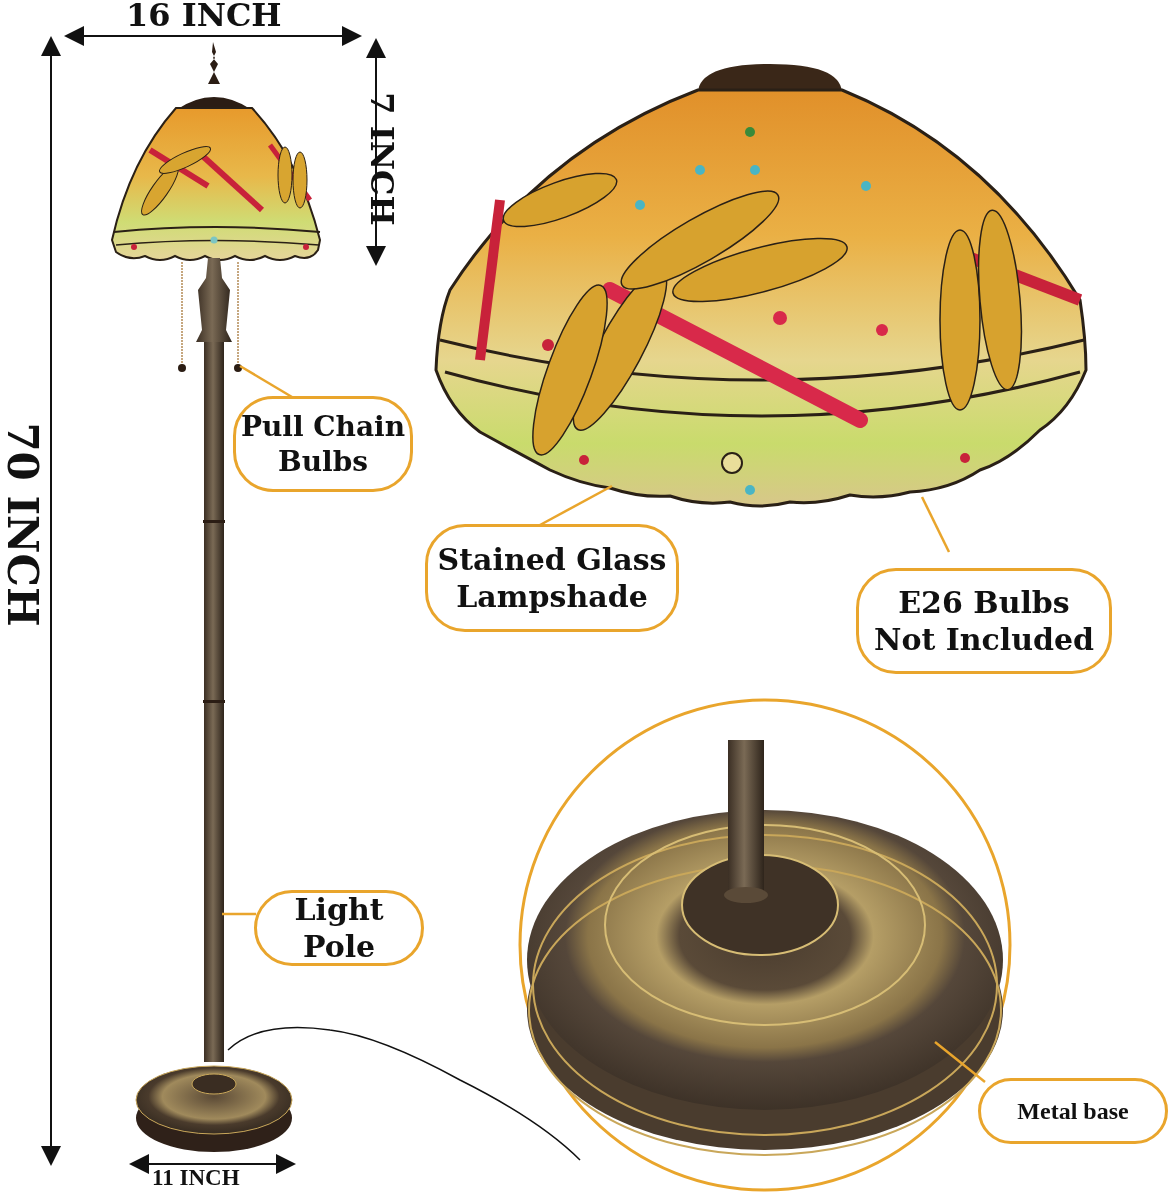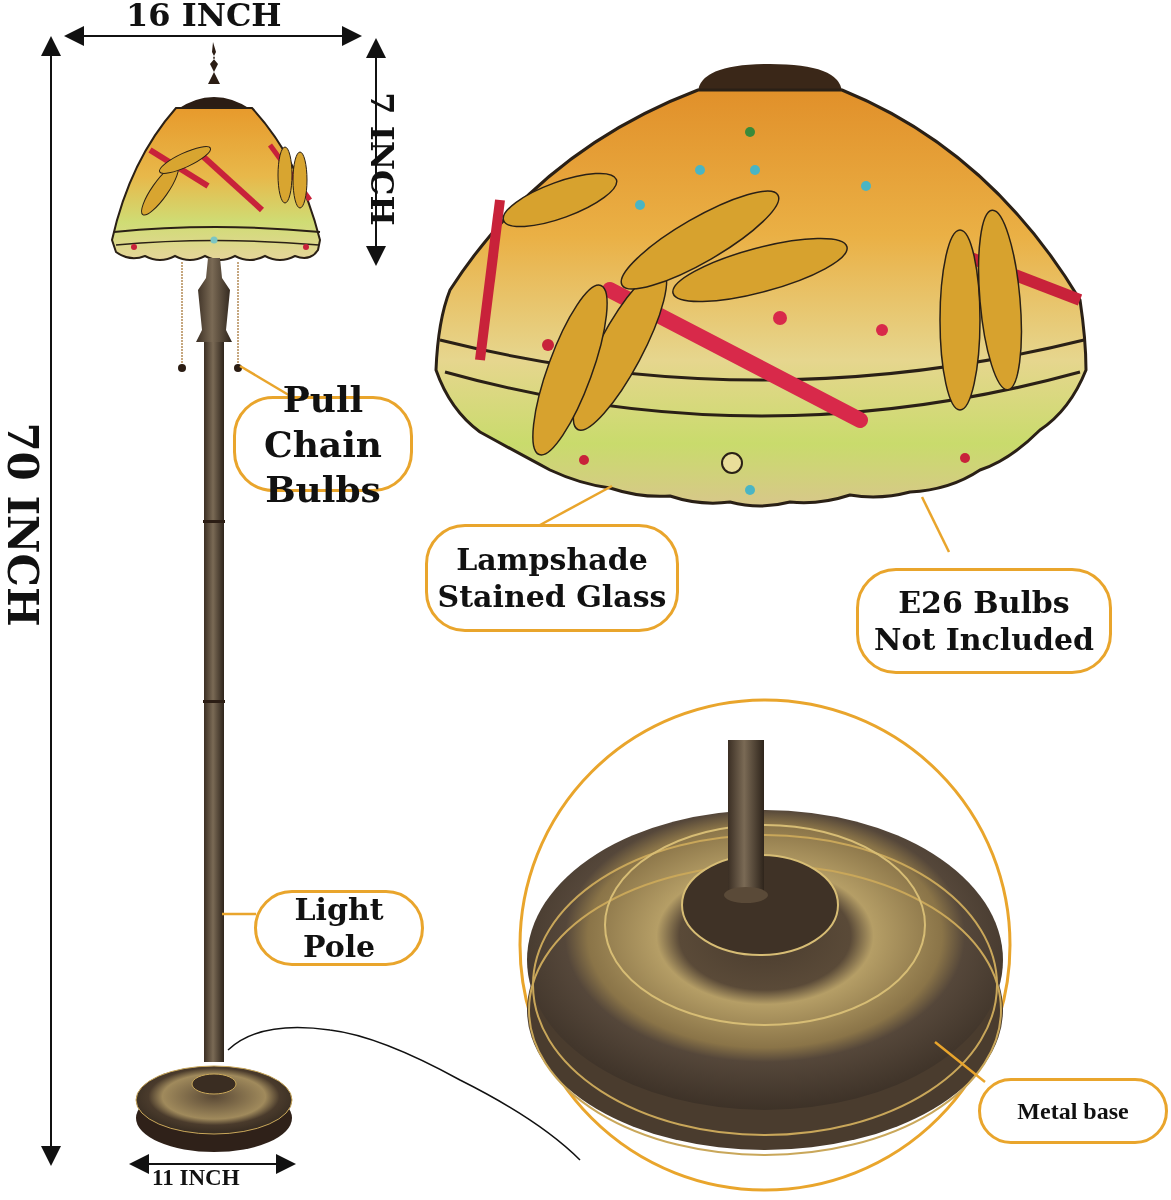--- a/index.html
+++ b/index.html
@@ -157,28 +157,28 @@
 </svg>
 
 <div class="abs dim-text" style="left:126px; top:-4px; font-size:32px;">16 INCH</div>
 
 <div class="abs dim-text" style="left:315px; top:140px; font-size:32px; transform:rotate(90deg); transform-origin:center;">7 INCH</div>
 
 <div class="abs dim-text" style="left:-80px; top:500px; font-size:42px; transform:rotate(90deg); transform-origin:center;">70 INCH</div>
 
 <div class="abs dim-text" style="left:152px; top:1165px; font-size:23px;font-family:Liberation Serif, serif;">11 INCH</div>
 
-<div class="callout" style="left:233px; top:396px; width:180px; height:96px; font-size:36px;">
+<div class="callout" style="left:233px; top:396px; width:180px; height:96px; font-size:28px;">
   <span>Pull Chain</span>
   <span>Bulbs</span>
 </div>
 
 <div class="callout" style="left:425px; top:524px; width:254px; height:108px; font-size:30px;">
+  <span>Stained Glass</span>
   <span>Lampshade</span>
-  <span>Stained Glass</span>
 </div>
 
 <div class="callout" style="left:856px; top:548px; width:256px; height:106px; font-size:30px;margin-top:20px;">
   <span>E26 Bulbs</span>
   <span>Not Included</span>
 </div>
 
 <div class="callout" style="left:254px; top:890px; width:170px; height:76px; font-size:30px;">
   <span>Light Pole</span>
 </div>

